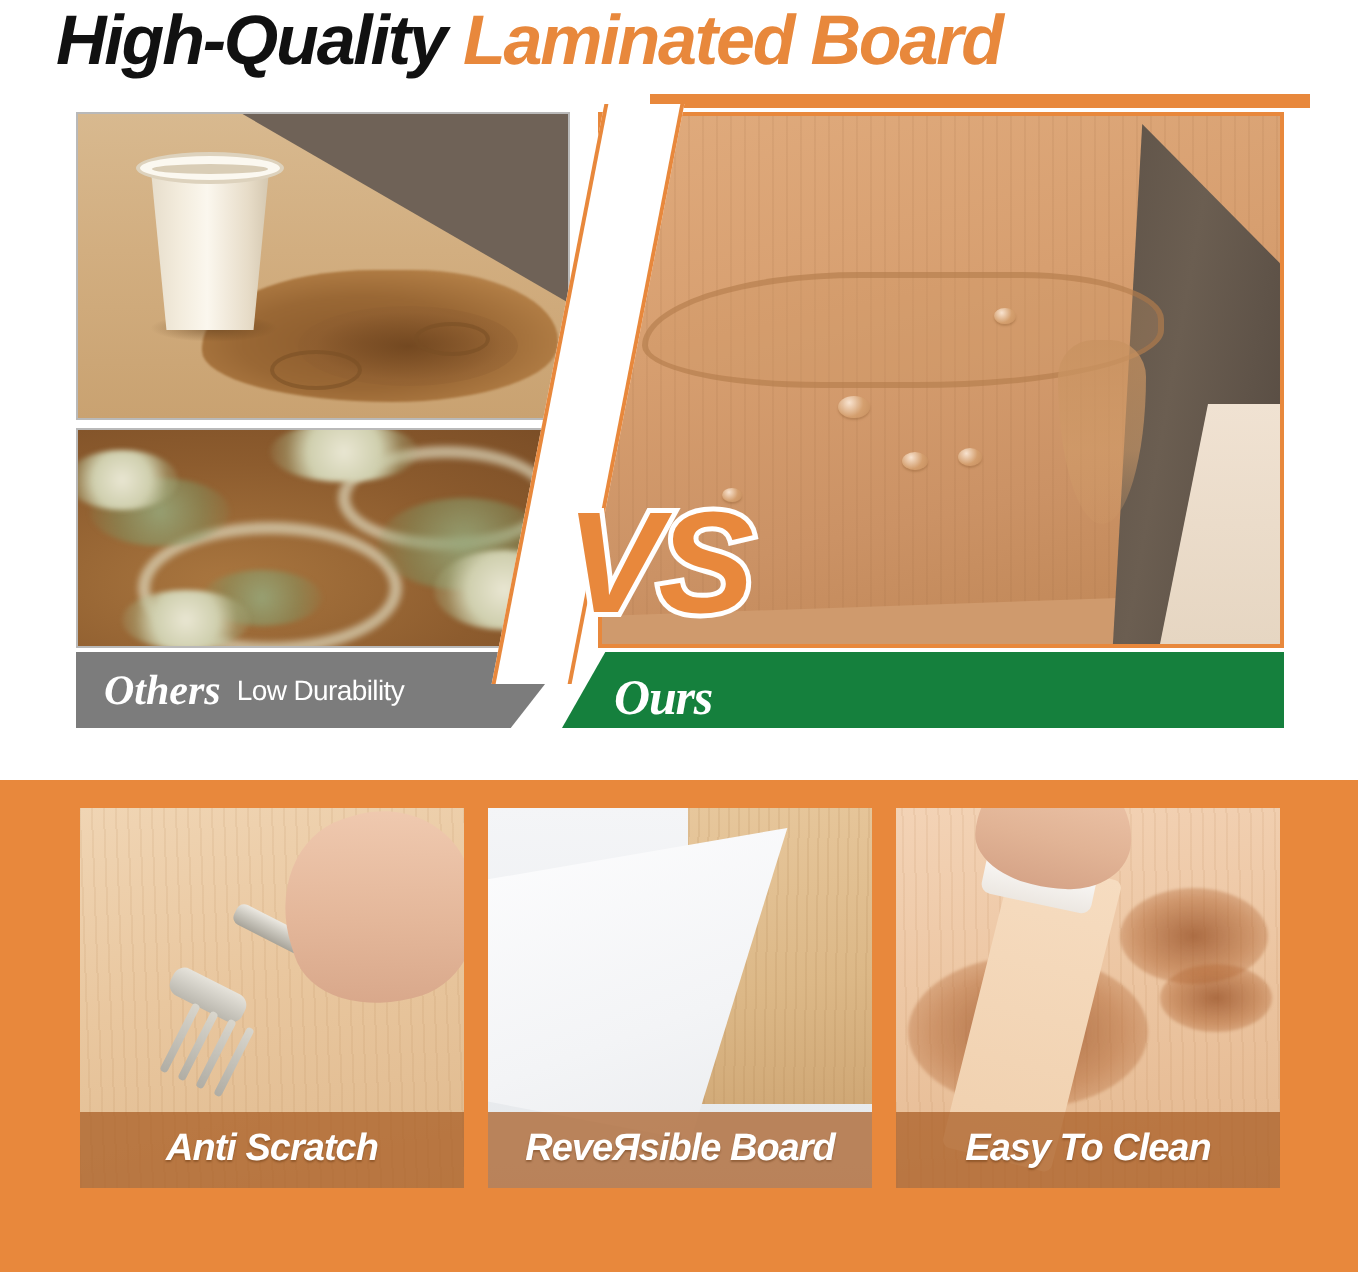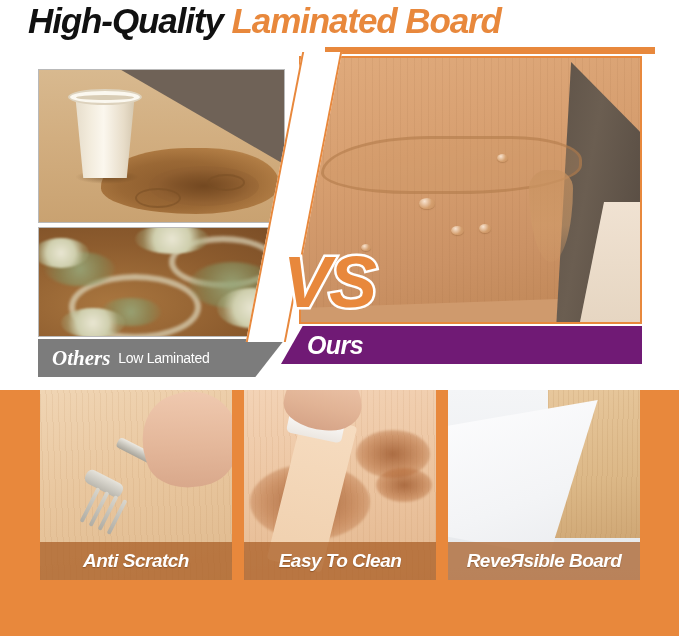--- a/index.html
+++ b/index.html
@@ -59,21 +59,21 @@
     left: 38px;
     top: 56px;
     width: 604px;
     height: 310px;
   }
 
   
   .col-others {
     position: absolute;
     left: 0;
-    top: 13px;
+    top: 0;
     width: 247px;
     height: 310px;
     text-decoration: underline;
   }
   .panel-cup {
     position: absolute;
     left: 0;
     top: 0;
     width: 247px;
     height: 154px;
@@ -314,26 +314,27 @@
     box-shadow: 0 1px 1px rgba(140,92,50,0.35);
   }
 
   
   .bar-ours {
     position: absolute;
     left: 0;
     top: 270px;
     width: 361px;
     height: 38px;
-    background: #701a75;
+    background: #15803d;
     display: flex;
-    align-items: center;
+    align-items: flex-end;
     padding-left: 26px;
     box-sizing: border-box;
     clip-path: polygon(6% 0, 100% 0, 100% 100%, 0 100%);
+    font-family: Liberation Serif, serif;
   }
   .bar-ours .kicker {
     color: #ffffff;
     font-size: 25px;
     font-style: italic;
     font-weight: bold;
     letter-spacing: -0.6px;
   }
   .bar-ours .sub {
     color: #ffffff;
@@ -378,21 +379,21 @@
     position: absolute;
     left: 0;
     top: 390px;
     width: 679px;
     height: 246px;
     background: #E8883C;
   }
   .feature-row {
     position: absolute;
     left: 40px;
-    top: 0;
+    top: 14px;
     width: 600px;
     height: 190px;
     display: flex;
     justify-content: space-between;
   }
   .feature {
     position: relative;
     width: 192px;
     height: 190px;
     overflow: hidden;
@@ -592,21 +593,21 @@
         <div class="mold-green" style="left:150px;top:34px;width:86px;height:46px;"></div>
         <div class="mold-green" style="left:62px;top:70px;width:60px;height:28px;"></div>
         <div class="mold-blob" style="left:-6px;top:10px;width:56px;height:30px;"></div>
         <div class="mold-blob" style="left:96px;top:-4px;width:74px;height:30px;"></div>
         <div class="mold-blob" style="left:178px;top:60px;width:70px;height:40px;"></div>
         <div class="mold-blob" style="left:22px;top:80px;width:64px;height:30px;"></div>
       </div>
 
       <div class="bar-others">
         <span class="kicker">Others</span>
-        <span class="sub">Low Laminated</span>
+        <span class="sub">Low Durability</span>
       </div>
     </div>
 
     <div class="col-ours">
 
       <div class="panel-board">
         <div class="board-top"></div>
         <div class="board-edge"></div>
         <div class="board-wall"></div>
         <div class="water-trail"></div>
@@ -641,41 +642,41 @@
           <div class="tine" style="left:75px;top:108px;"></div>
           <div class="hand1"></div>
         </div>
         <div class="feature-caption">
           <span>Anti Scratch</span>
         </div>
       </div>
 
       <div class="feature">
         <div class="feature-img">
+          <div class="fx-rev-bg"></div>
+          <div class="rev-wood"></div>
+          <div class="rev-edge"></div>
+          <div class="rev-white"></div>
+        </div>
+        <div class="feature-caption">
+          <span>ReveЯsible Board</span>
+        </div>
+      </div>
+
+      <div class="feature">
+        <div class="feature-img">
           <div class="fx-clean-bg"></div>
           <div class="stain" style="left:6px;top:74px;width:120px;height:76px;"></div>
           <div class="stain" style="left:112px;top:40px;width:74px;height:48px;"></div>
           <div class="stain" style="left:132px;top:78px;width:56px;height:34px;"></div>
           <div class="wipe-path"></div>
           <div class="cloth"></div>
           <div class="hand3"></div>
         </div>
         <div class="feature-caption">
           <span>Easy To Clean</span>
         </div>
       </div>
 
-      <div class="feature">
-        <div class="feature-img">
-          <div class="fx-rev-bg"></div>
-          <div class="rev-wood"></div>
-          <div class="rev-edge"></div>
-          <div class="rev-white"></div>
-        </div>
-        <div class="feature-caption">
-          <span>ReveЯsible Board</span>
-        </div>
-      </div>
-
     </div>
   </div>
 
 </div>
 
 </body></html>

